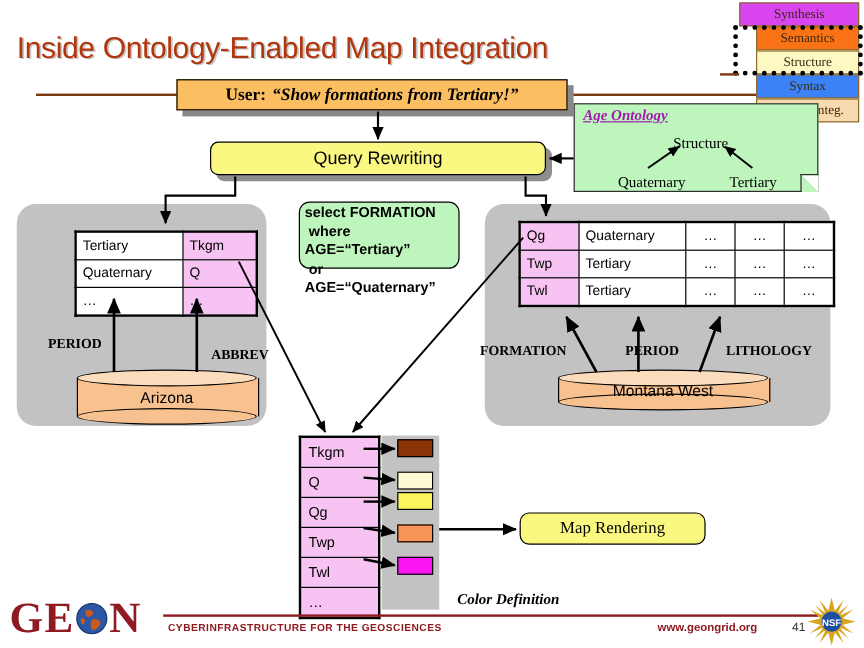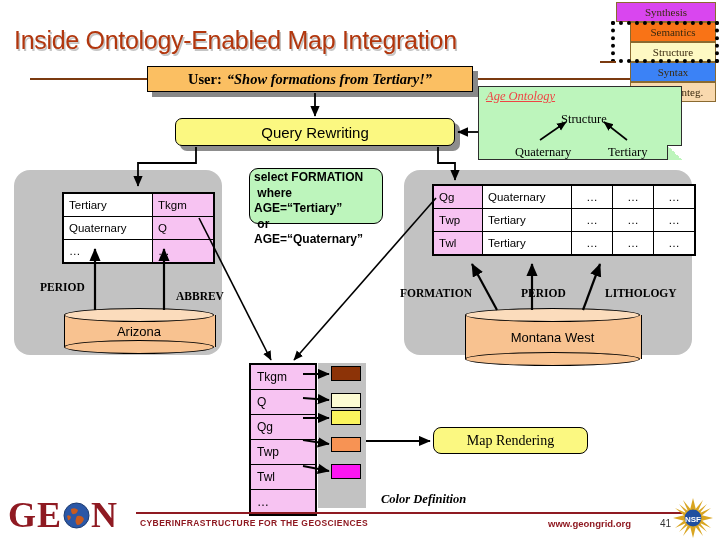--- a/index.html
+++ b/index.html
@@ -72,22 +72,22 @@
     left:478px;top:86px;width:204px;height:74px;
     background:#BDF5BC;border:1px solid #2d2d2d;box-sizing:border-box;
   }
   #age-ontology .fold{
     position:absolute;right:-1px;bottom:-1px;width:14px;height:14px;
     background:linear-gradient(225deg,#ffffff 50%, #BDF5BC 50%);
     border-left:1px solid #2d2d2d;border-top:1px solid #2d2d2d;
   }
   #ao-title{
     left:486px;top:89px;font-family:"Liberation Serif", serif;
-    font-size:12.5px;font-weight:normal;font-style:italic;
-    text-decoration:underline;color:#ef4444;
+    font-size:12.5px;font-weight:bold;font-style:italic;
+    text-decoration:underline;color:#a21caf;
   }
   .ao-node{
     font-family:"Liberation Serif", serif;font-size:12.5px;color:#000;
     white-space:nowrap;
   }
   #ao-cenozoic{left:561px;top:112px;}
   #ao-quaternary{left:515px;top:145px;}
   #ao-tertiary{left:608px;top:145px;}
 
   
@@ -132,21 +132,21 @@
     position:absolute;left:0;bottom:0;width:100%;height:14px;
     background:#F8C290;border:1.5px solid #000;border-radius:50%;
     box-sizing:border-box;
   }
   .cyl .lab{
     position:absolute;left:0;top:0;width:100%;height:100%;
     display:flex;align-items:center;justify-content:center;
     font-size:13px;color:#000;z-index:3;
   }
   #cyl-arizona{left:64px;top:308px;width:150px;height:46px;}
-  #cyl-montana{left:465px;top:308px;width:175px;height:58px;border-radius:13px;}
+  #cyl-montana{left:465px;top:308px;width:175px;height:34px;border-radius:13px;}
 
   
   .fieldlabel{
     font-family:"Liberation Serif", serif;font-weight:bold;
     font-size:11.5px;color:#000;white-space:nowrap;
   }
   #lbl-period-l{left:40px;top:281px;}
   #lbl-abbrev-l{left:176px;top:290px;}
   #lbl-formation{left:400px;top:287px;}
   #lbl-period-r{left:521px;top:287px;}

